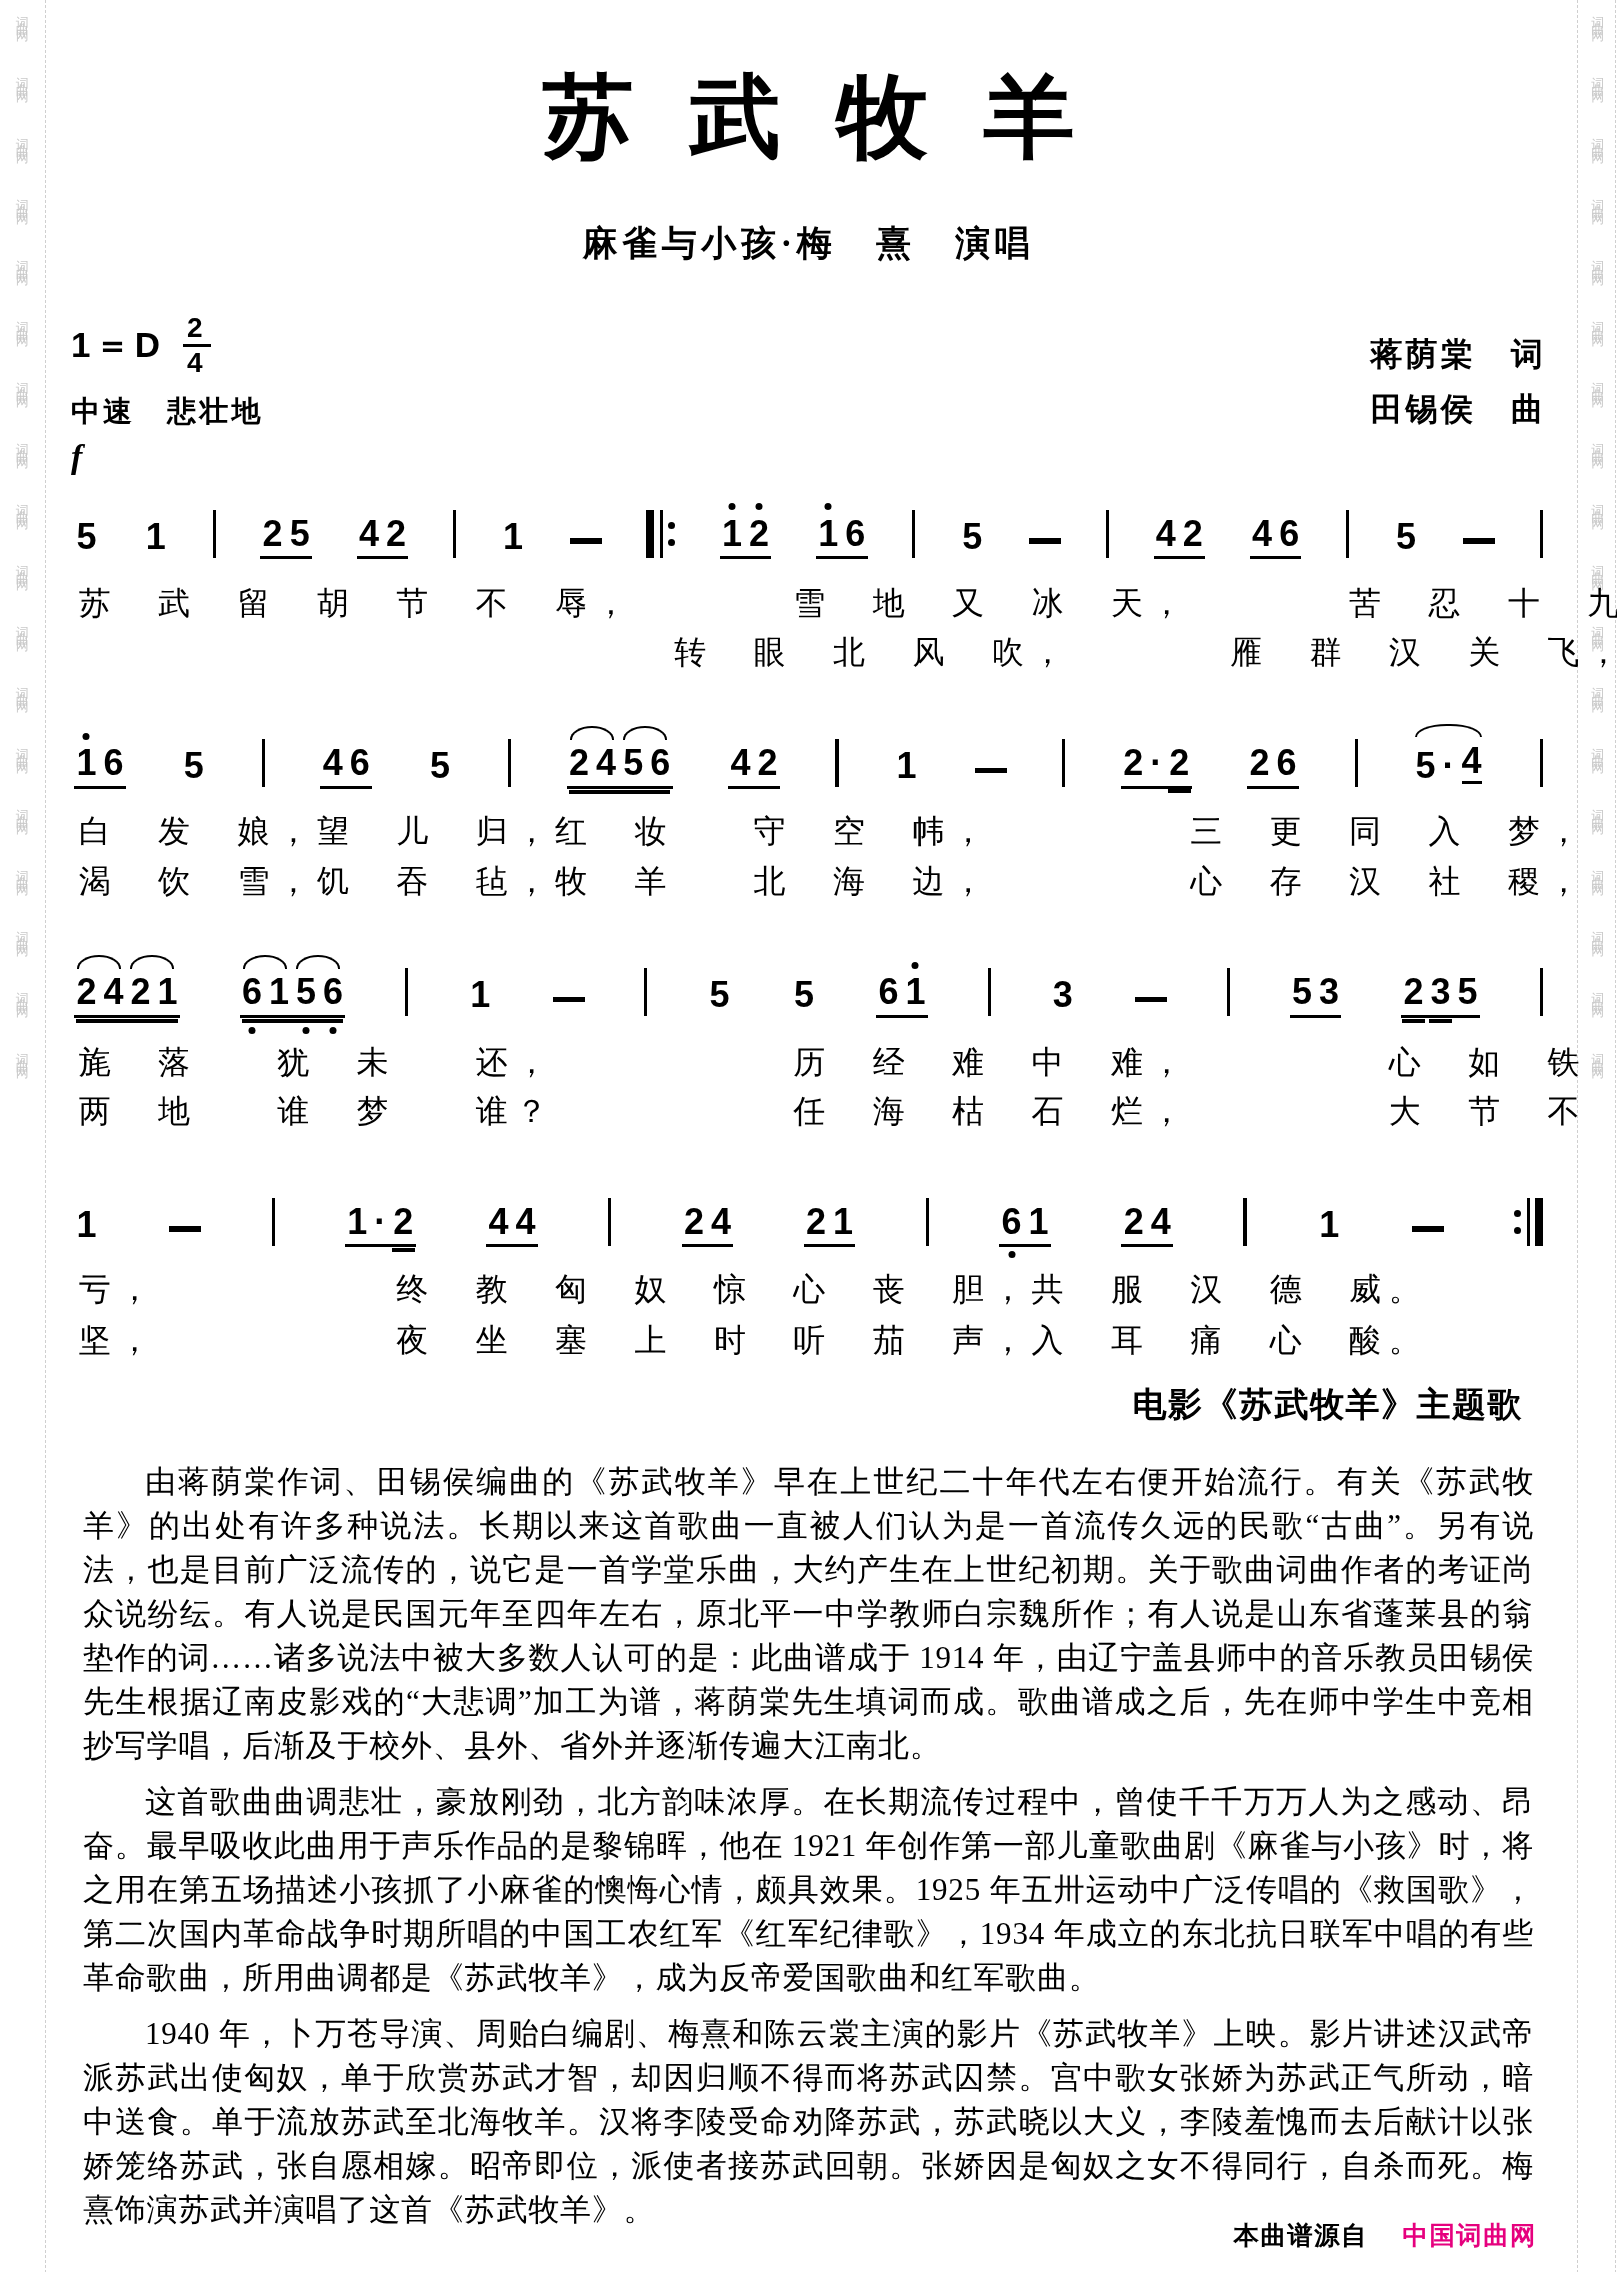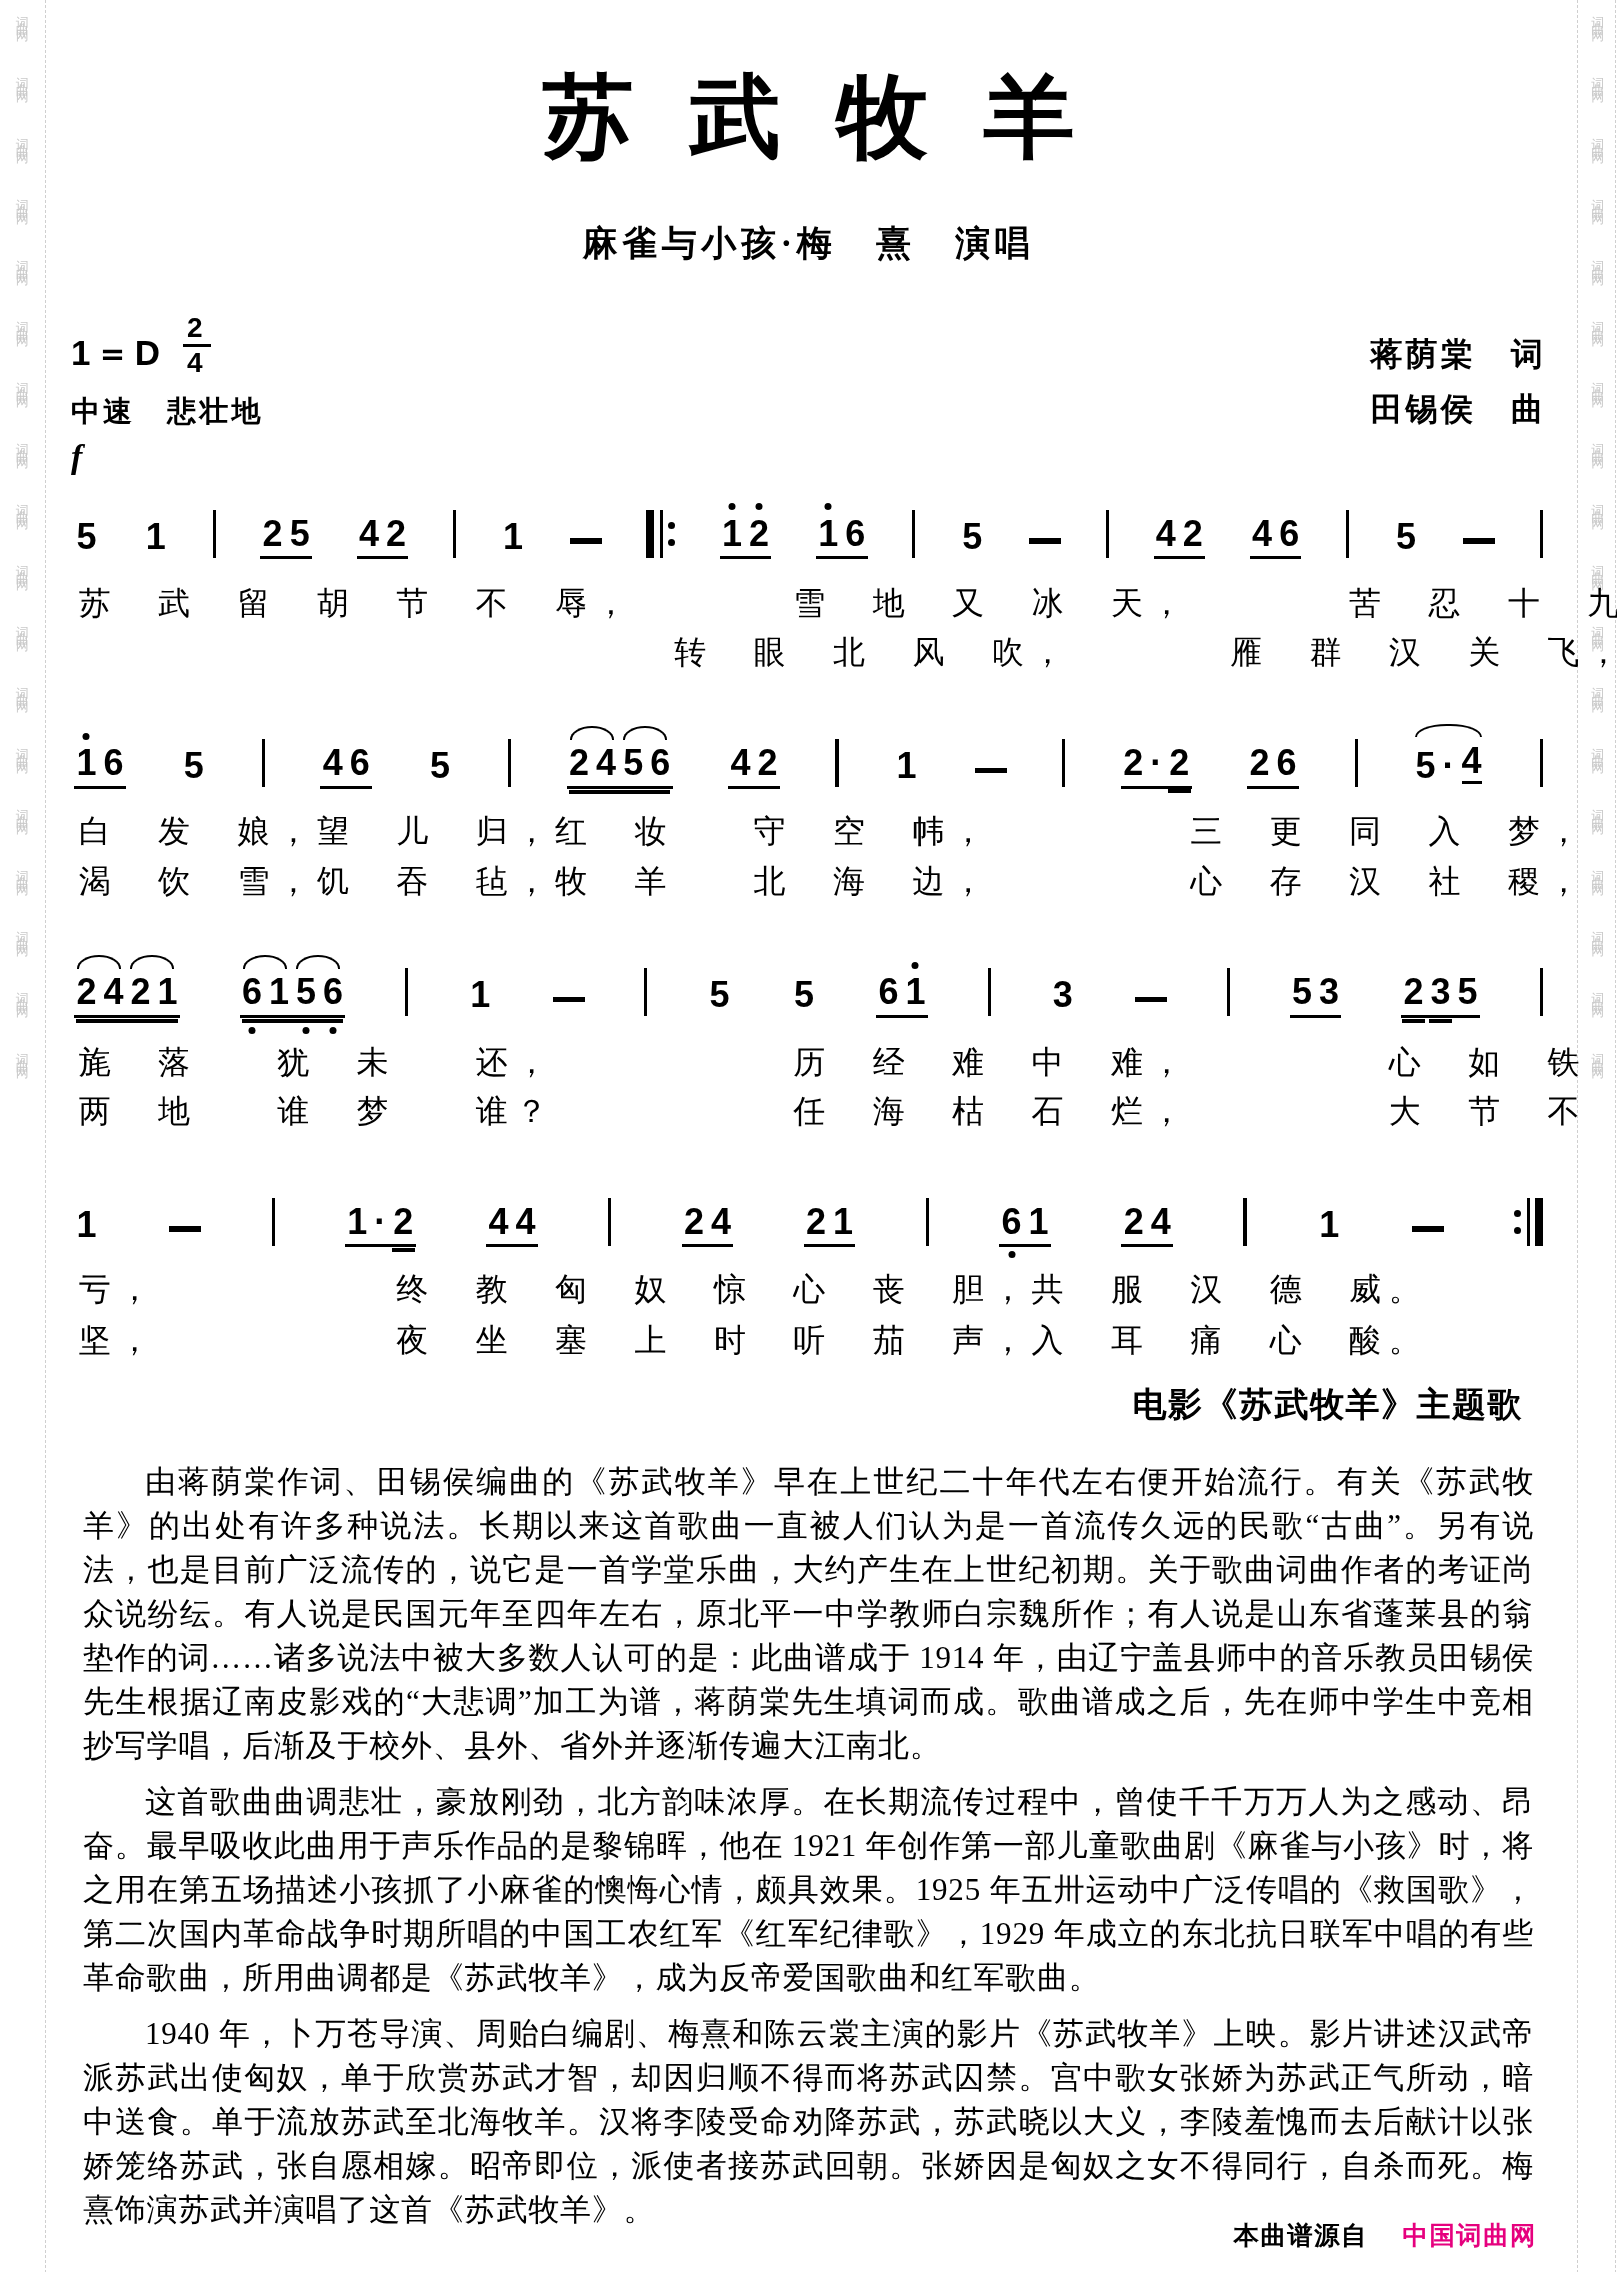--- a/index.html
+++ b/index.html
@@ -15,21 +15,21 @@
   .dl-left{left:45px;}
   .dl-right{right:39px;}
   .dl-edge{right:1.5px;}
   
   .content{position:absolute;left:71px;right:71px;top:0;}
   .title{margin:66px 0 0;text-align:center;font-weight:900;font-size:91px;line-height:1.15;
          letter-spacing:56px;text-indent:56px;font-family:"Liberation Serif",serif;}
   .subtitle{margin-top:49px;text-align:center;font-weight:700;font-size:35px;letter-spacing:4.6px;}
   .keyrow,.temporow{display:flex;justify-content:space-between;align-items:flex-end;}
   .keyrow{margin-top:46px;}
-  .keysig{font-weight:700;font-size:35px;display:inline-flex;align-items:flex-end;
+  .keysig{font-weight:700;font-size:35px;display:inline-flex;align-items:center;
           font-family:"Liberation Sans",sans-serif;letter-spacing:4.6px;}
   .meter{display:inline-flex;flex-direction:column;align-items:center;margin-left:18.5px;
          font-family:"Liberation Sans",sans-serif;font-weight:700;font-size:28px;line-height:1.05;}
   .meter .mt{border-bottom:3.1px solid #000;padding:0 3.9px 1.5px;}
   .meter .mb{padding-top:1.5px;}
   .credit{font-weight:700;font-size:32px;letter-spacing:3.1px;}
   .temporow{margin-top:10.8px;}
   .tempo{font-weight:700;font-size:29px;font-family:"Liberation Sans",sans-serif;letter-spacing:3.1px;}
   .dyn{margin-top:6.2px;font-style:italic;font-weight:700;font-size:34px;height:39px;
        font-family:"Liberation Serif",serif;}
@@ -369,21 +369,21 @@
           </div>
           <div class="lyric l2">亏，　　　　　　终　教　匈　奴　惊　心　丧　胆，共　服　汉　德　威。</div>
           <div class="lyric l1">坚，　　　　　　夜　坐　塞　上　时　听　茄　声，入　耳　痛　心　酸。</div>
         </div>
       </div>
 
     <div class="attribution">电影《苏武牧羊》主题歌</div>
 
     <div class="article">
       <p>由蒋荫棠作词、田锡侯编曲的《苏武牧羊》早在上世纪二十年代左右便开始流行。有关《苏武牧羊》的出处有许多种说法。长期以来这首歌曲一直被人们认为是一首流传久远的民歌“古曲”。另有说法，也是目前广泛流传的，说它是一首学堂乐曲，大约产生在上世纪初期。关于歌曲词曲作者的考证尚众说纷纭。有人说是民国元年至四年左右，原北平一中学教师白宗魏所作；有人说是山东省蓬莱县的翁垫作的词……诸多说法中被大多数人认可的是：此曲谱成于 1914 年，由辽宁盖县师中的音乐教员田锡侯先生根据辽南皮影戏的“大悲调”加工为谱，蒋荫棠先生填词而成。歌曲谱成之后，先在师中学生中竞相抄写学唱，后渐及于校外、县外、省外并逐渐传遍大江南北。</p>
-      <p>这首歌曲曲调悲壮，豪放刚劲，北方韵味浓厚。在长期流传过程中，曾使千千万万人为之感动、昂奋。最早吸收此曲用于声乐作品的是黎锦晖，他在 1921 年创作第一部儿童歌曲剧《麻雀与小孩》时，将之用在第五场描述小孩抓了小麻雀的懊悔心情，颇具效果。1925 年五卅运动中广泛传唱的《救国歌》，第二次国内革命战争时期所唱的中国工农红军《红军纪律歌》，1929 年成立的东北抗日联军中唱的有些革命歌曲，所用曲调都是《苏武牧羊》，成为反帝爱国歌曲和红军歌曲。</p>
+      <p>这首歌曲曲调悲壮，豪放刚劲，北方韵味浓厚。在长期流传过程中，曾使千千万万人为之感动、昂奋。最早吸收此曲用于声乐作品的是黎锦晖，他在 1921 年创作第一部儿童歌曲剧《麻雀与小孩》时，将之用在第五场描述小孩抓了小麻雀的懊悔心情，颇具效果。1925 年五卅运动中广泛传唱的《救国歌》，第二次国内革命战争时期所唱的中国工农红军《红军纪律歌》，1934 年成立的东北抗日联军中唱的有些革命歌曲，所用曲调都是《苏武牧羊》，成为反帝爱国歌曲和红军歌曲。</p>
       <p>1940 年，卜万苍导演、周贻白编剧、梅熹和陈云裳主演的影片《苏武牧羊》上映。影片讲述汉武帝派苏武出使匈奴，单于欣赏苏武才智，却因归顺不得而将苏武囚禁。宫中歌女张娇为苏武正气所动，暗中送食。单于流放苏武至北海牧羊。汉将李陵受命劝降苏武，苏武晓以大义，李陵羞愧而去后献计以张娇笼络苏武，张自愿相嫁。昭帝即位，派使者接苏武回朝。张娇因是匈奴之女不得同行，自杀而死。梅熹饰演苏武并演唱了这首《苏武牧羊》。</p>
     </div>
   </div>
 
   <div class="footer">
     <span class="fprefix">本曲谱源自</span>
     <span class="fbrand" style="color: rgb(230, 0, 126);">中国词曲网</span>
   </div>
 </div>
 

